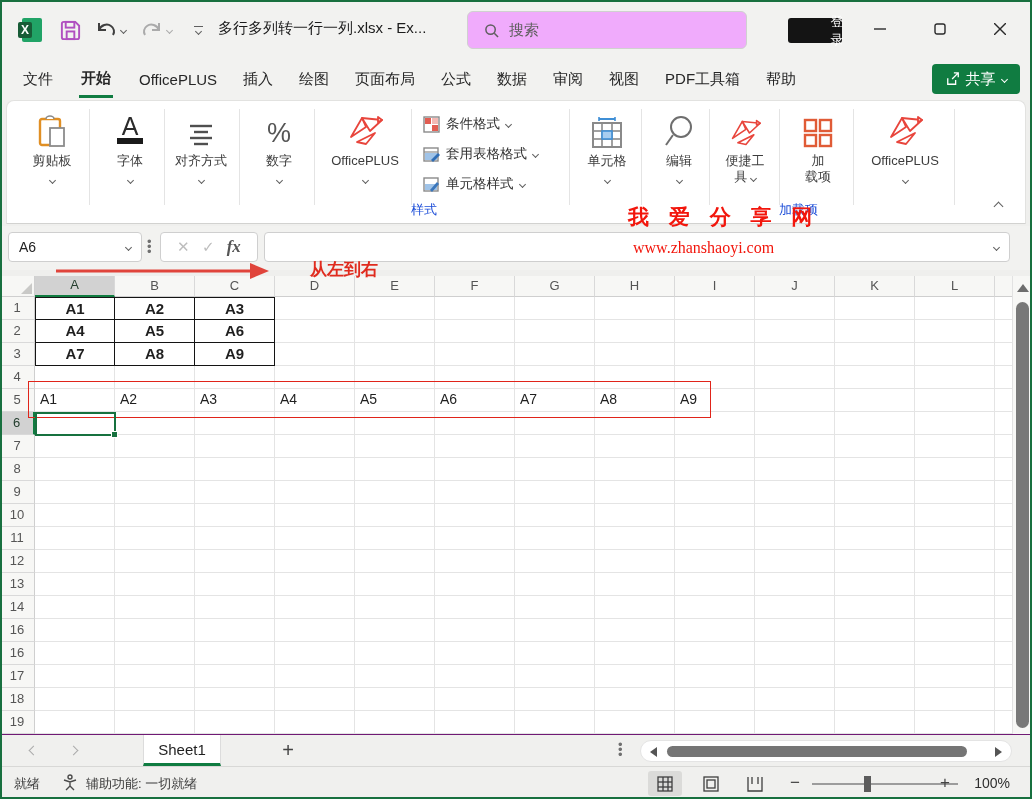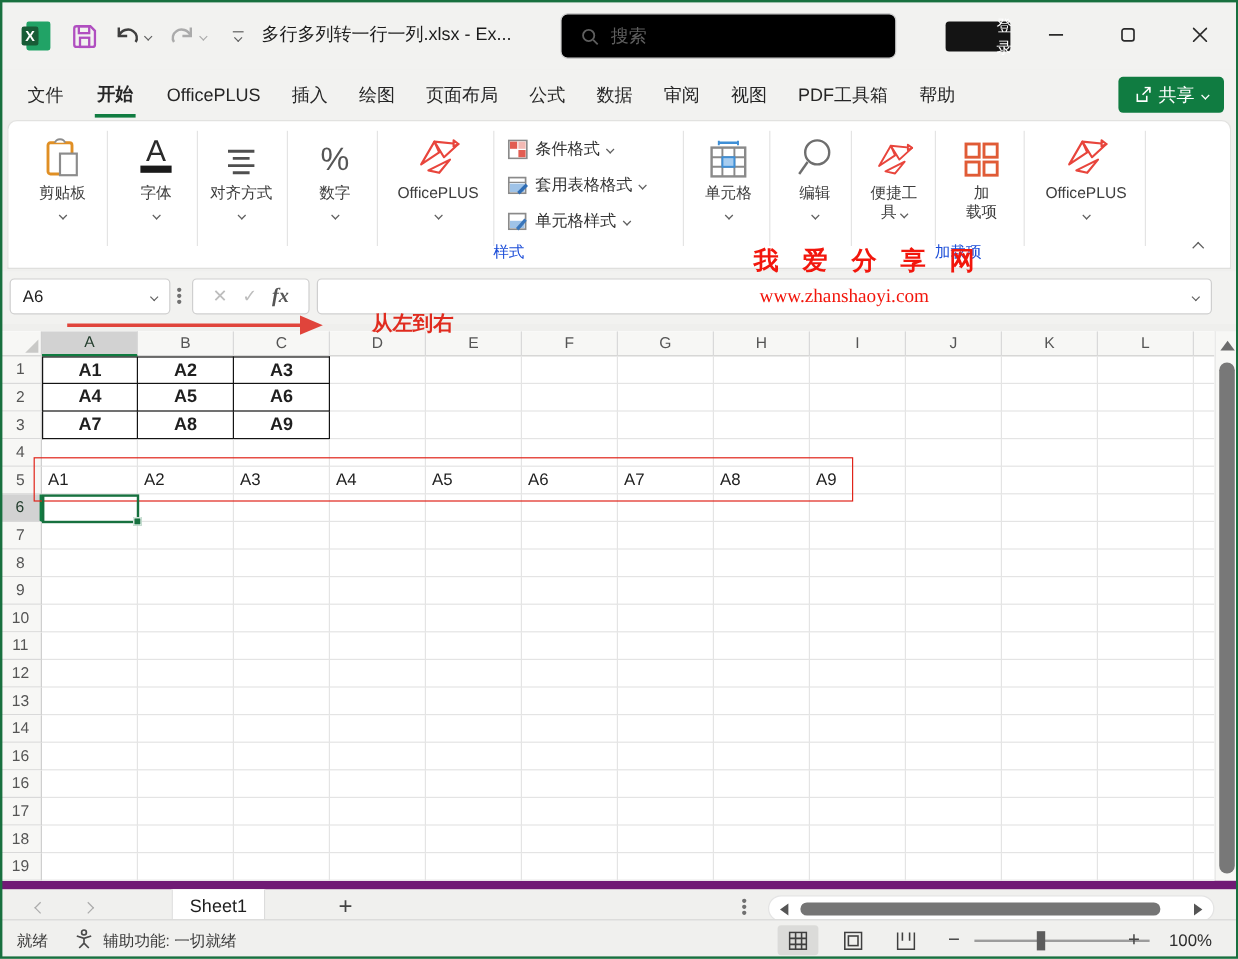--- a/index.html
+++ b/index.html
@@ -11,21 +11,21 @@
     color:#222;
     -webkit-font-smoothing:antialiased;
   }
   .abs { position:absolute; }
 
   
   #win-border { left:0; top:0; width:1032px; height:799px; border:2px solid #18703f; z-index:100; pointer-events:none; }
   #titlebar { left:0; top:0; width:1032px; height:58px; background:#f2f2f0; }
   .qat-icon { top:16px; width:28px; height:28px; display:flex; align-items:center; justify-content:center; }
   #title-text { left:218px; top:19px; font-size:15px; color:#1c1c1c; white-space:nowrap; }
-  #search-box { left:467px; top:11px; width:280px; height:38px; background:#000000; border:1px solid #d0d0d0; border-radius:6px; display:flex; align-items:center; padding-left:16px; gap:10px; }
+  #search-box { left:467px; top:11px; width:280px; height:38px; background:#f0abfc; border:1px solid #d0d0d0; border-radius:6px; display:flex; align-items:center; padding-left:16px; gap:10px; }
   #search-box span { font-size:15px; color:#5f5f5f; }
   #signin-btn { left:788px; top:18px; width:54px; height:25px; background:#141414; color:#fff; font-size:13px; border-radius:3px; display:flex; align-items:center; justify-content:center;padding-left:44px; }
   .winctl { top:0; width:46px; height:58px; display:flex; align-items:center; justify-content:center; }
 
   .chev { display:inline-block; width:7px; height:7px; border-right:1.6px solid #5f5f5f; border-bottom:1.6px solid #5f5f5f; transform:rotate(45deg); }
   .chev.sm { width:5px; height:5px; }
   .chev.up { transform:rotate(225deg); }
   .chev.left { transform:rotate(135deg); }
   .chev.right { transform:rotate(-45deg); }
   .chev.lite { border-color:#ababab; }
@@ -87,21 +87,21 @@
   .grow:nth-child(1) .cell.tbl { border-top:1px solid #141414; height:23px; }
   .cell.tbl:nth-child(2) { border-left:1px solid #141414; }
   .cell.r5 { padding-left:5px; text-align:left; }
 
   
   #vscroll { left:1012px; top:276px; width:20px; height:458px; background:#f7f7f5; border-left:1px solid #e2e2e2; }
   #vscroll .uparr { position:absolute; left:4px; top:8px; border-left:6px solid transparent; border-right:6px solid transparent; border-bottom:8px solid #6d6d6d; }
   #vscroll .thumb { position:absolute; left:3px; top:26px; width:13px; height:426px; background:#787878; border-radius:7px; }
 
   
-  #sheetbar { left:0; top:734px; width:1032px; height:32px; background:#f0f0ee; border-top:7px solid #701a75; }
+  #sheetbar { left:0; top:734px; width:1032px; height:32px; background:#f0f0ee; border-top:1px solid #701a75; }
   #tab-sheet1 { left:143px; top:0; width:78px; height:31px; background:#fff; border-left:1px solid #dcdcdc; border-right:1px solid #dcdcdc; border-bottom:3px solid #107c41; font-size:15px; color:#1f1f1f; display:flex; align-items:center; justify-content:center; }
   #add-sheet { left:276px; top:4px; font-size:20px; color:#444; width:24px; height:24px; text-align:center; line-height:22px; }
   #hscroll { left:640px; top:5px; width:372px; height:22px; background:#fff; border:1px solid #e4e4e4; border-radius:11px; }
   #hscroll .thumb { position:absolute; left:26px; top:5px; width:300px; height:11px; background:#757575; border-radius:6px; }
   .tri-l { position:absolute; left:9px; top:6px; border-top:5px solid transparent; border-bottom:5px solid transparent; border-right:7px solid #555; }
   .tri-r { position:absolute; right:9px; top:6px; border-top:5px solid transparent; border-bottom:5px solid transparent; border-left:7px solid #555; }
 
   
   #statusbar { left:0; top:766px; width:1032px; height:33px; background:#f0f0ee; border-top:1px solid #d8d8d6; font-size:13px; color:#3a3a3a; }
   #ready { left:14px; top:8px; }

